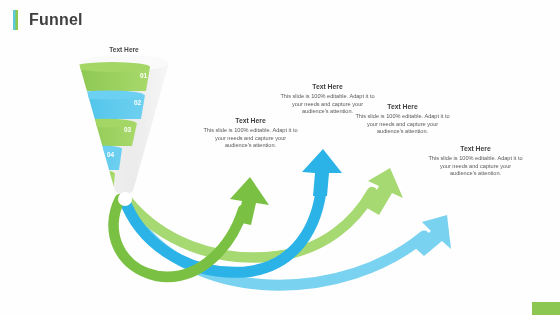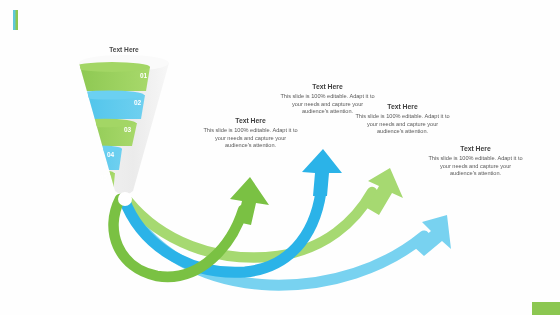--- a/index.html
+++ b/index.html
@@ -85,20 +85,21 @@
     background:#8cc751;
   }
 </style>
 </head>
 <body>
 
 <div id="slide">
 
   <div id="header">
     <div id="accent-bar"></div>
+    <div id="page-title">Funnel</div>
   </div>
 
   <div id="funnel-wrap">
     <svg id="funnel-svg" width="100" height="155" viewBox="0 0 100 155">
       <defs>
         <linearGradient id="gGreen" x1="0" y1="0" x2="1" y2="0">
           <stop offset="0%" stop-color="#8cc751"></stop>
           <stop offset="100%" stop-color="#a8d96b"></stop>
         </linearGradient>
         <linearGradient id="gBlue" x1="0" y1="0" x2="1" y2="0">

